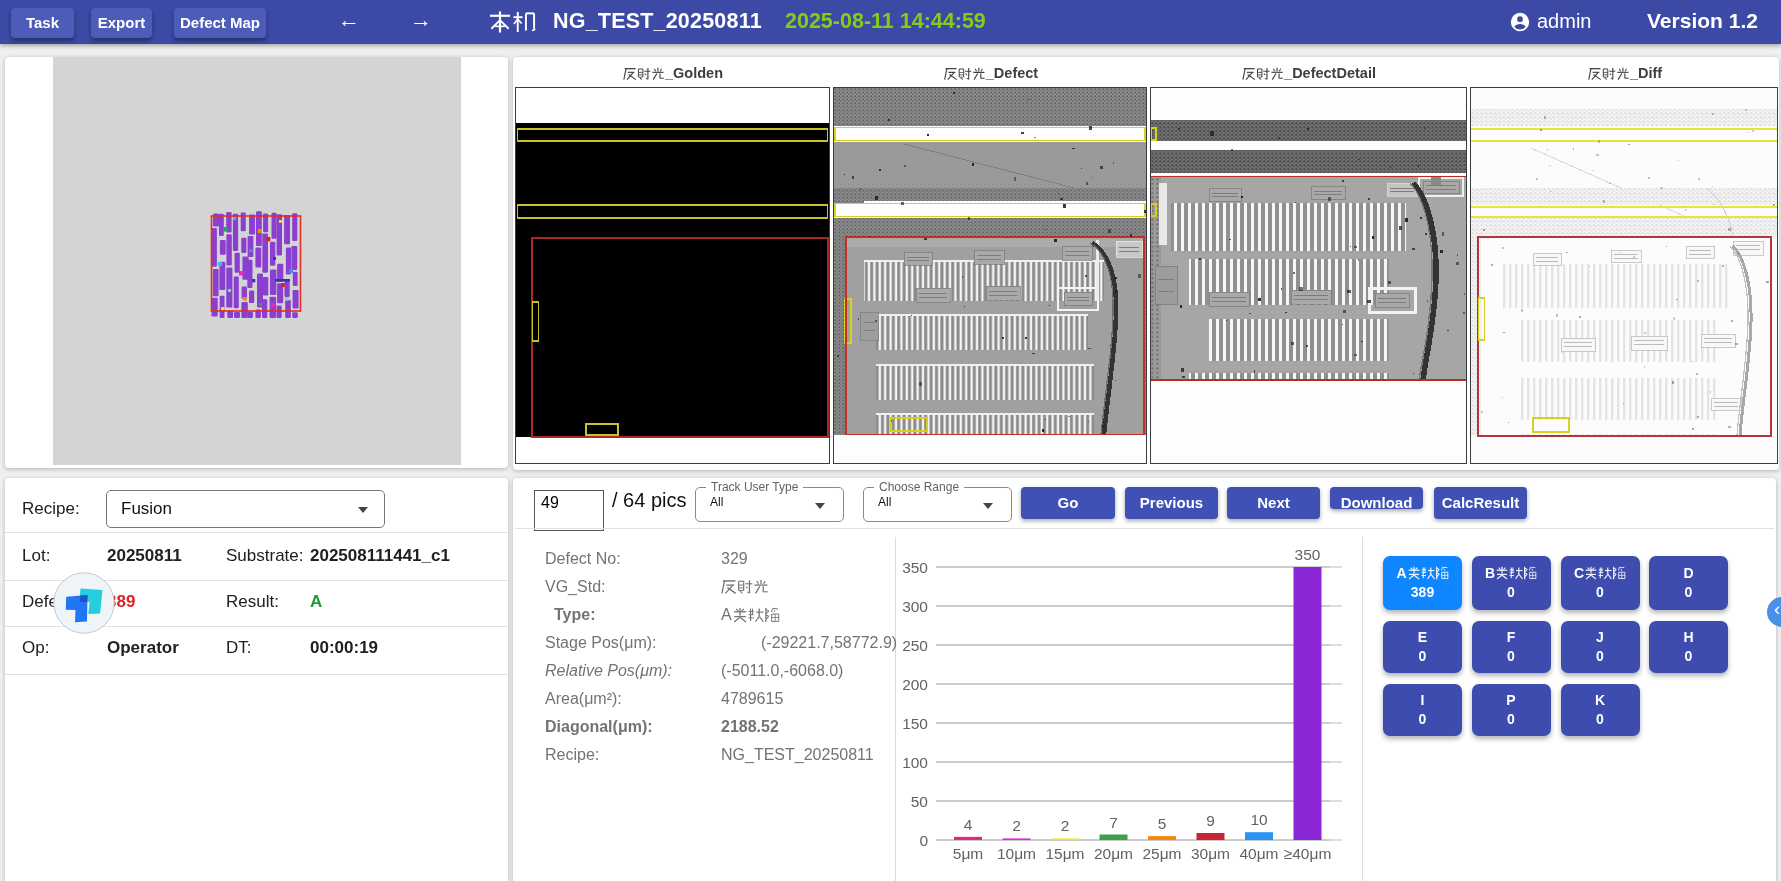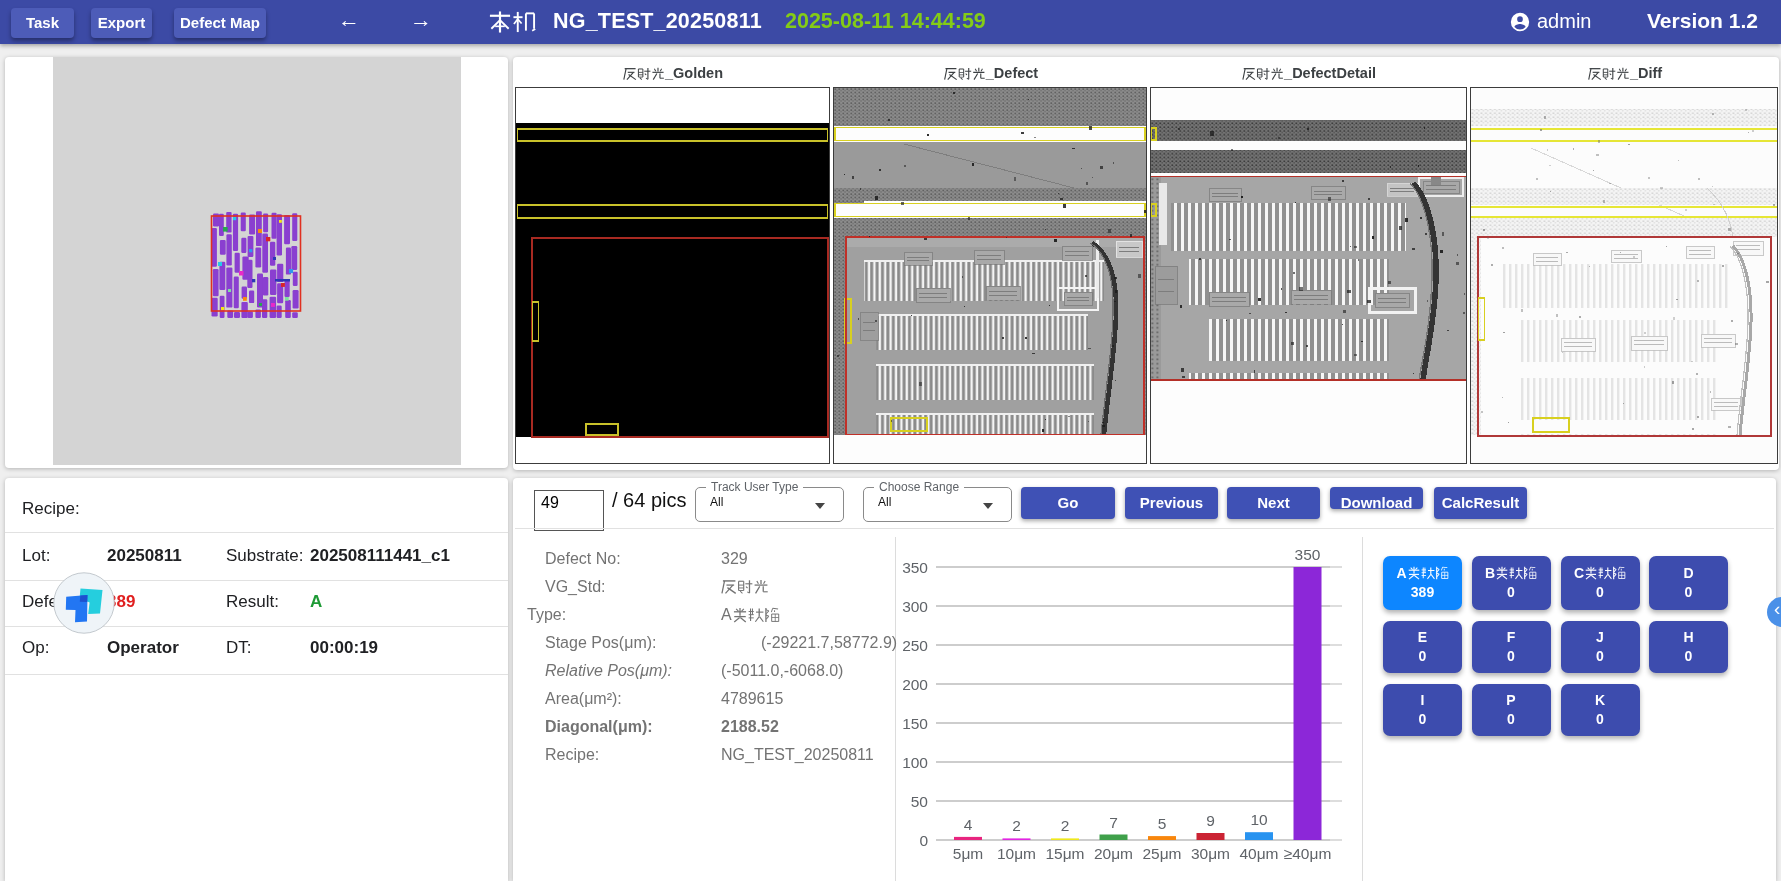--- a/index.html
+++ b/index.html
@@ -590,20 +590,24 @@
         <rect x="227.3" y="90.1" width="1.6" height="1.4" fill="#6a6a6a" opacity="0.42"></rect>
         <rect x="219.9" y="273.2" width="1.8" height="1.2" fill="#6a6a6a" opacity="0.33"></rect>
         <rect x="49.5" y="221.4" width="2.0" height="2.3" fill="#6a6a6a" opacity="0.40"></rect>
         <rect x="148.7" y="164.1" width="1.3" height="0.9" fill="#6a6a6a" opacity="0.56"></rect>
         <rect x="131.8" y="112.3" width="2.0" height="2.3" fill="#6a6a6a" opacity="0.47"></rect>
         <rect x="15.7" y="148.9" width="1.9" height="1.6" fill="#6a6a6a" opacity="0.30"></rect>
       </svg></div>
   </div>
 <div class="card" style="left:5px;top:478px;width:503px;height:403px;border-radius:4px 4px 0 0">
     <div class="lbl" style="left:17px;top:21px">Recipe:</div>
+    <div class="abs" style="left:101px;top:12px;width:279px;height:38px;border:1px solid #777;border-radius:5px">
+      <div class="abs" style="left:14px;top:8px;font-size:17px;color:#111">Fusion</div>
+      <div class="caret" style="right:16px;top:16px"></div>
+    </div>
     <hr class="d" style="left:0;top:53.5px;width:503px">
     <hr class="d" style="left:0;top:101.5px;width:503px">
     <hr class="d" style="left:0;top:147.5px;width:503px">
     <hr class="d" style="left:0;top:195.5px;width:503px">
     <div class="lbl" style="left:17px;top:68px">Lot:</div>
     <div class="val" style="left:102px;top:68px">20250811</div>
     <div class="lbl" style="left:221px;top:68px">Substrate:</div>
     <div class="val" style="left:305px;top:68px">202508111441_c1</div>
     <div class="lbl" style="left:17px;top:114px">Defect:</div>
     <div class="val" style="left:102px;top:114px"><span style="color:#e02020">389</span></div>
@@ -646,21 +650,21 @@
 <div class="ilbl" style="left:545px;top:550px;">Defect No:</div>
 <div class="ilbl" style="left:721px;top:550px;">329</div>
 <div class="ilbl" style="left:545px;top:578px;">VG_Std:</div>
 <div class="ilbl" style="left:721px;top:578px;"><svg viewBox="0 0 100 100" width="16" height="16" style="fill:currentColor;vertical-align:-3px">
       <use href="#k_fan"></use>
     </svg><svg viewBox="0 0 100 100" width="16" height="16" style="fill:currentColor;vertical-align:-3px">
       <use href="#k_she"></use>
     </svg><svg viewBox="0 0 100 100" width="16" height="16" style="fill:currentColor;vertical-align:-3px">
       <use href="#k_guang"></use>
     </svg></div>
-<div class="ilbl" style="left:527px;top:606px;">Type:</div>
+<div class="ilbl" style="left:554px;top:606px;font-weight:bold;">Type:</div>
 <div class="ilbl" style="left:721px;top:606px;">A<svg viewBox="0 0 100 100" width="16" height="16" style="fill:currentColor;vertical-align:-3px">
       <use href="#k_lei"></use>
     </svg><svg viewBox="0 0 100 100" width="16" height="16" style="fill:currentColor;vertical-align:-3px">
       <use href="#k_que"></use>
     </svg><svg viewBox="0 0 100 100" width="16" height="16" style="fill:currentColor;vertical-align:-3px">
       <use href="#k_xian"></use>
     </svg></div>
 <div class="ilbl" style="left:545px;top:634px;">Stage Pos(μm):</div>
 <div class="ilbl" style="left:721px;top:634px;margin-left:40px;">(-29221.7,58772.9)</div>
 <div class="ilbl" style="left:545px;top:662px;font-style:italic;">Relative Pos(μm):</div>

